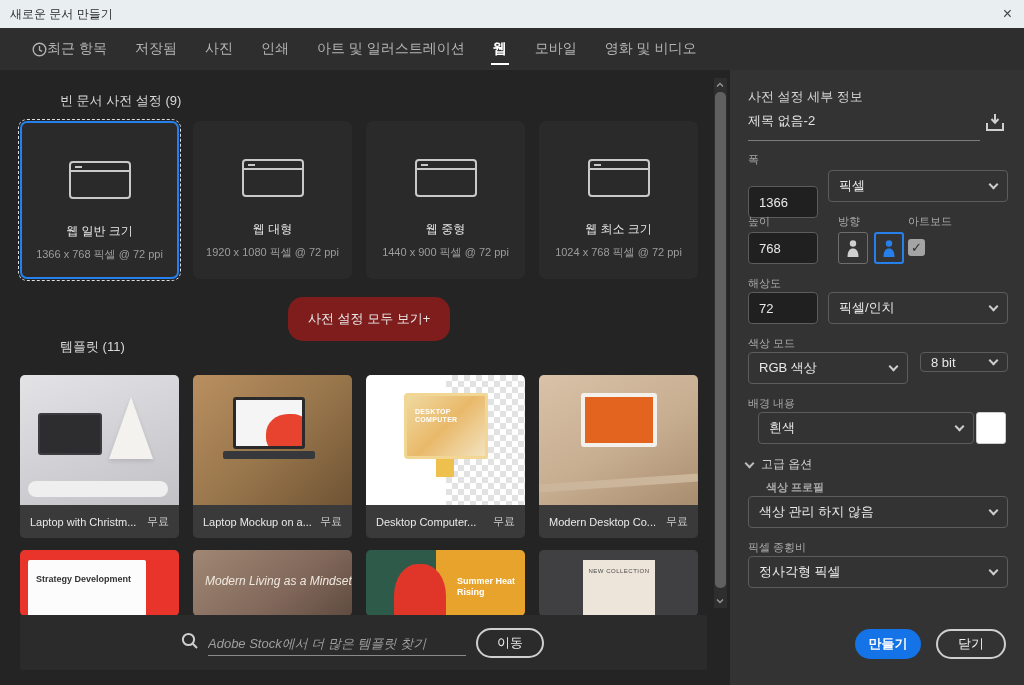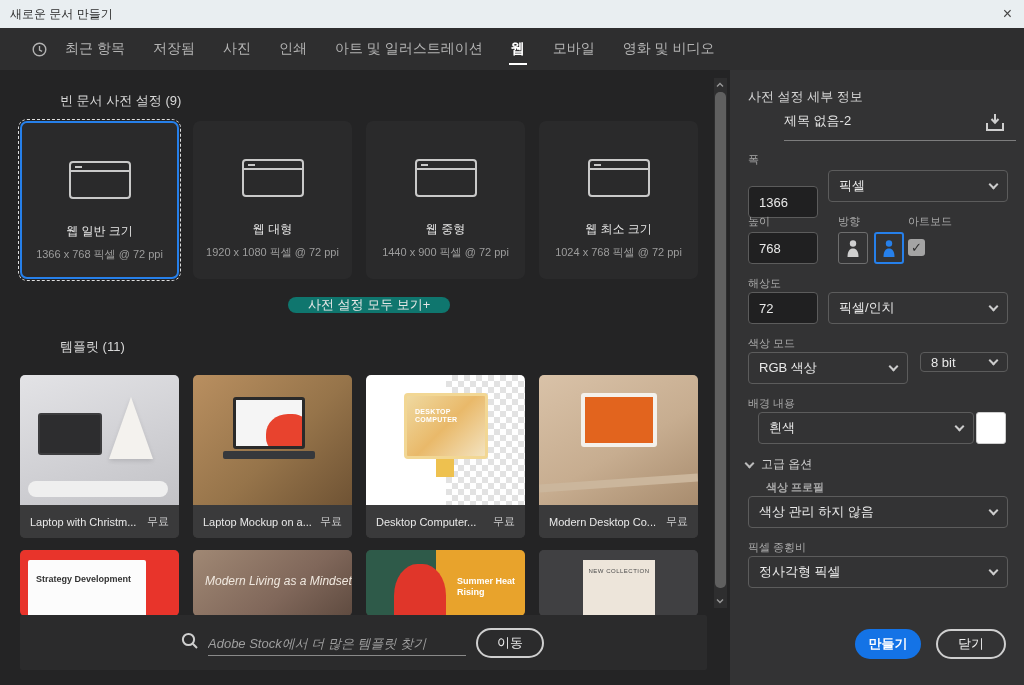--- a/index.html
+++ b/index.html
@@ -8,37 +8,37 @@
   #app { position:relative; width:1024px; height:685px; overflow:hidden; background:#242425; }
   .abs { position:absolute; }
 
   
   .titlebar { left:0; top:0; width:1024px; height:28px; background:#e9eef1; display:flex; align-items:center; padding:0 10px; }
   .titlebar .t { font-size:12px; color:#2b2b2b; }
   .close-x { position:absolute; right:12px; top:4px; font-size:16px; color:#444; cursor:pointer; line-height:20px; }
 
   
   .tabbar { left:0; top:28px; width:1024px; height:42px; background:#2e2e2f; display:flex; align-items:center; gap:28px; padding-left:32px; }
-  .tab { font-size:14px; color:#b3b3b3; position:relative; display:flex; align-items:center; gap:18px; cursor:pointer; height:100%; }
+  .tab { font-size:14px; color:#b3b3b3; position:relative; display:flex; align-items:center; gap:0; cursor:pointer; height:100%; }
   .tab.active { color:#ffffff; font-weight:bold; }
   .tab.active::after { content:""; position:absolute; left:50%; transform:translateX(-50%); bottom:5px; width:18px; height:2px; background:#fff; }
   .clock-ico svg { display:block; }
 
   
   .section-title { font-size:13px; color:#d9d9d9;margin-left:40px; }
 
   .preset-card { width:159px; height:158px; background:#2a2a2b; border-radius:7px; display:flex; flex-direction:column; align-items:center; cursor:pointer; }
   .preset-card.selected { border:2px solid #2680eb; outline:1px dashed rgba(255,255,255,.85); outline-offset:1px; }
   .browser-ico { margin-top:38px; width:62px; height:38px; border:2px solid #c9c9c9; border-radius:4px; position:relative; }
   .browser-ico .bar { height:9px; border-bottom:2px solid #c9c9c9; }
   .browser-ico .dot { position:absolute; left:4px; top:3px; width:7px; height:2px; background:#c9c9c9; }
   .preset-name { margin-top:24px; font-size:12px; color:#e8e8e8; }
   .preset-size { margin-top:7px; font-size:11px; color:#9c9c9c; }
 
-  .viewall-btn { height:16px; padding:0 20px; border-radius:15px; background:#0f766e; color:#e7e7e7; font-size:13px; display:flex; align-items:center; cursor:pointer; }
+  .viewall-btn { height:44px; padding:0 20px; border-radius:15px; background:#7f1d1d; color:#e7e7e7; font-size:13px; display:flex; align-items:center; cursor:pointer; }
 
   .tpl-card { width:159px; border-radius:5px; overflow:hidden; cursor:pointer; background:#3a3a3b; }
   .tpl-photo { width:159px; height:130px; position:relative; overflow:hidden; }
   .tpl-footer { height:33px; background:#3a3a3b; display:flex; align-items:center; justify-content:space-between; padding:0 10px; }
   .tpl-name { font-size:11px; color:#e9e9e9; white-space:nowrap; overflow:hidden; max-width:108px; }
   .tpl-price { font-size:11px; color:#cfcfcf; }
   .tpl-card.cut { height:66px; }
   .tpl-card.cut .tpl-photo { height:66px; }
 
   
@@ -82,21 +82,21 @@
   .scrollbar { left:714px; top:78px; width:13px; height:530px; background:#2e2e2f; z-index:6; }
   .scroll-thumb { position:absolute; left:1px; top:14px; width:11px; height:496px; background:#606060; border-radius:5px; cursor:pointer; }
   .scroll-arrow { position:absolute; left:2px; width:8px; height:8px; }
   .scroll-arrow svg { display:block; }
 
   
   .rightpanel { left:730px; top:70px; width:294px; height:615px; background:#333334; }
   .rp { position:absolute; }
   .rp-title { font-size:13px; color:#d5d5d5; }
   .doc-name { font-size:13px; color:#e3e3e3; }
-  .doc-underline { border-bottom:1px solid #7d7d7d;margin-left:36px; }
+  .doc-underline { border-bottom:1px solid #7d7d7d; }
   .flabel { font-size:11px; color:#a8a8a8; }
   .tinput { background:#202021; border:1px solid #5c5c5c; border-radius:4px; color:#e9e9e9; font-size:13px; display:flex; align-items:center; padding-left:10px; cursor:text; }
   .dropdown { background:#333334; border:1px solid #5c5c5c; border-radius:4px; color:#e9e9e9; font-size:13px; display:flex; align-items:center; justify-content:space-between; padding:0 10px; cursor:pointer; }
   .chev { width:7px; height:7px; border-right:2px solid #cccccc; border-bottom:2px solid #cccccc; transform:rotate(45deg); margin-top:-4px; flex:none; }
   .orient-btn { width:30px; height:32px; border:1px solid #6e6e6e; border-radius:3px; display:flex; align-items:center; justify-content:center; cursor:pointer; }
   .orient-btn.sel { border:2px solid #2680eb; }
   .checkbox { width:17px; height:17px; background:#a4a4a4; border-radius:3px; color:#2e2e2e; font-size:13px; font-weight:bold; display:flex; align-items:center; justify-content:center; cursor:pointer; }
   .swatch { width:30px; height:32px; background:#ffffff; border-radius:3px; border:1px solid #cfcfcf; cursor:pointer; }
   .adv-row { display:flex; align-items:center; gap:8px; cursor:pointer; }
   .adv-label { font-size:12px; color:#cfcfcf; }

